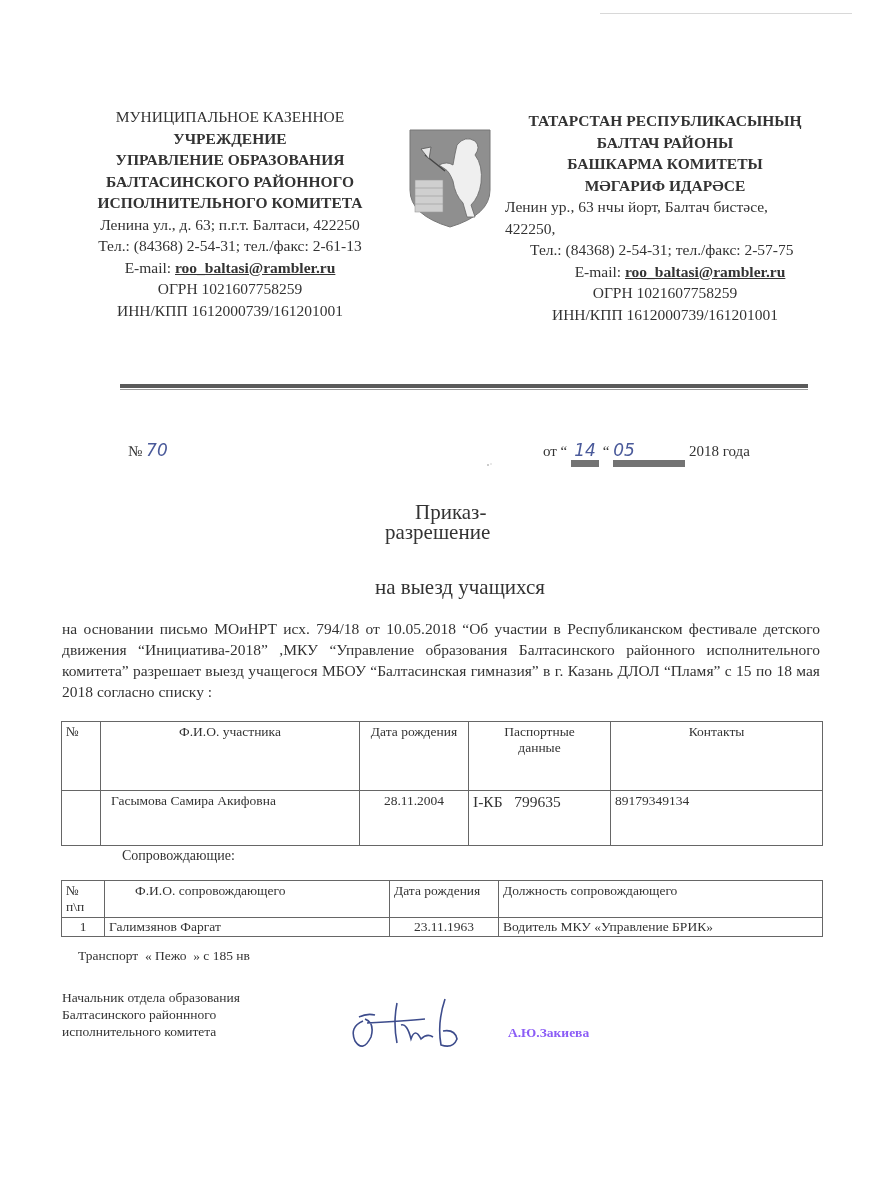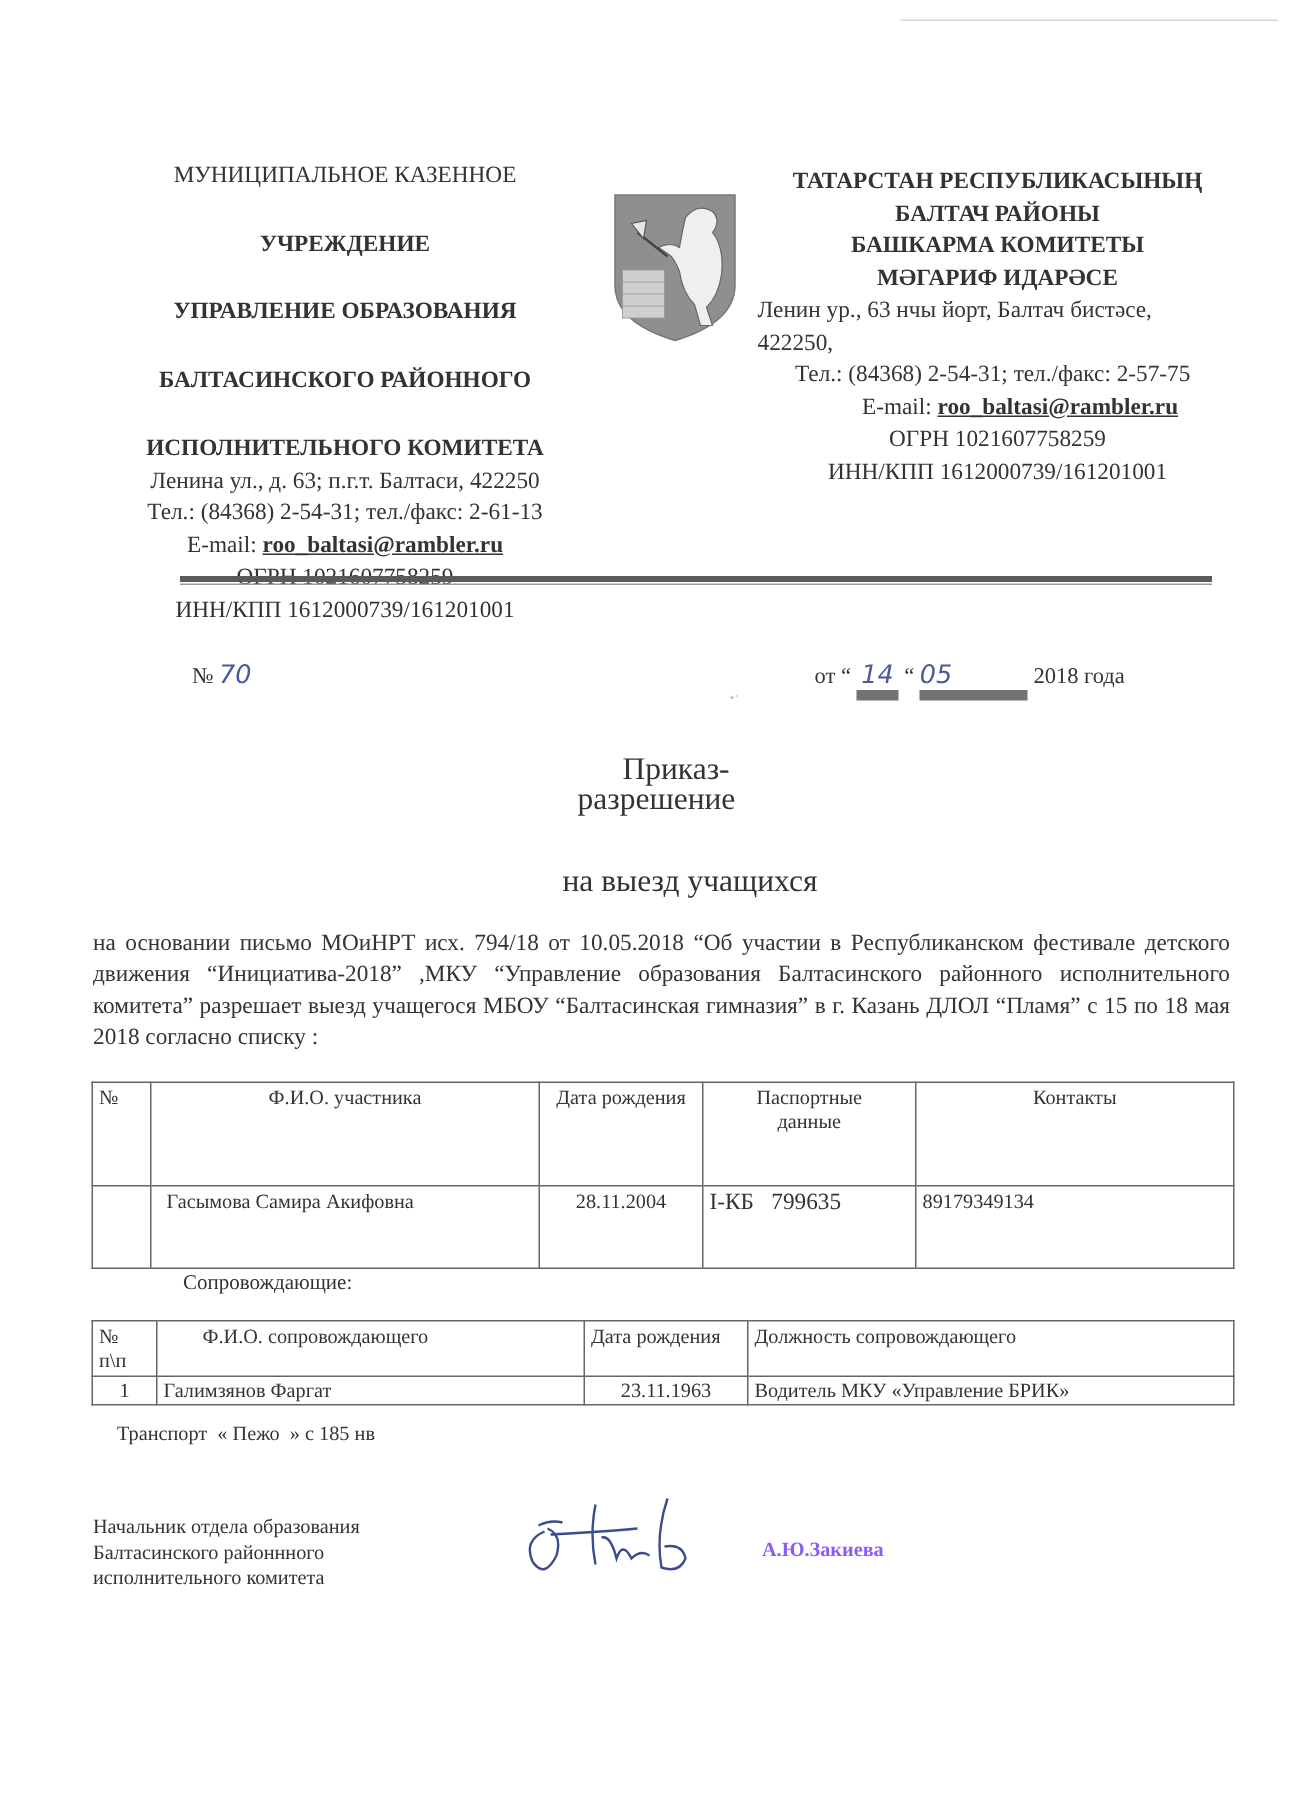--- a/index.html
+++ b/index.html
@@ -6,21 +6,21 @@
     body {
       width: 873px; height: 1200px; background: #ffffff;
       font-family: "Liberation Serif", "DejaVu Serif", serif;
       color: #3a3a3a; position: relative; overflow: hidden;
     }
     .top-line { position: absolute; left: 600px; top: 13px; width: 252px; height: 1px; background: #d8d8d8; }
     .hdr-left {
       position: absolute; left: 70px; top: 106px; width: 320px;
       text-align: center; font-size: 15.5px; line-height: 21.5px; color: #333;
     }
-    .hdr-left .b { font-weight: bold; margin-top: 24px; }
+    .hdr-left .b { font-weight: bold; }
     .hdr-right {
       position: absolute; left: 505px; top: 110px; width: 320px;
       font-size: 15.5px; line-height: 21.5px; color: #333;
     }
     .hdr-right .c { text-align: center; }
     .hdr-right .b { font-weight: bold; }
     .hdr-right .ind1 { padding-left: 25px; }
     .hdr-right .ind3 { padding-left: 30px; text-align:center; }
     .email-link { font-weight: bold; text-decoration: underline; color: #333; }
     .emblem { position: absolute; left: 405px; top: 125px; width: 90px; height: 105px; }
@@ -41,21 +41,21 @@
     table { border-collapse: collapse; position: absolute; font-size: 13.5px; color: #333; }
     td, th { border: 1px solid #666; vertical-align: top; font-weight: normal; padding: 2px 4px; }
     .t1 { left: 61px; top: 721px; width: 762px; }
     .t1 th { height: 64px; text-align: center; }
     .t1 td { height: 50px; }
     .t2 { left: 61px; top: 880px; width: 762px; }
     .t2 th { text-align: left; line-height: 16px; }
     .t2 td { padding: 1px 4px; }
     .escort-label { position: absolute; left: 122px; top: 848px; font-size: 14px; color: #333; }
     .transport { position: absolute; left: 78px; top: 948px; font-size: 13.5px; color: #333; }
-    .sign-block { position: absolute; left: 62px; top: 989px; font-size: 13.5px; line-height: 17px; color: #333; margin-top: 20px; }
+    .sign-block { position: absolute; left: 62px; top: 989px; font-size: 13.5px; line-height: 17px; color: #333; }
     .signer { position: absolute; left: 508px; top: 1025px; font-size: 13.5px; color: #8b5cf6; font-weight: bold; }
     .signature { position: absolute; left: 345px; top: 993px; width: 150px; height: 65px; }
     .specks { position: absolute; left: 485px; top: 460px; width: 10px; height: 10px; }
   </style>
 </head>
 <body>
 
 <div class="top-line"></div>
 
 <div class="hdr-left">

